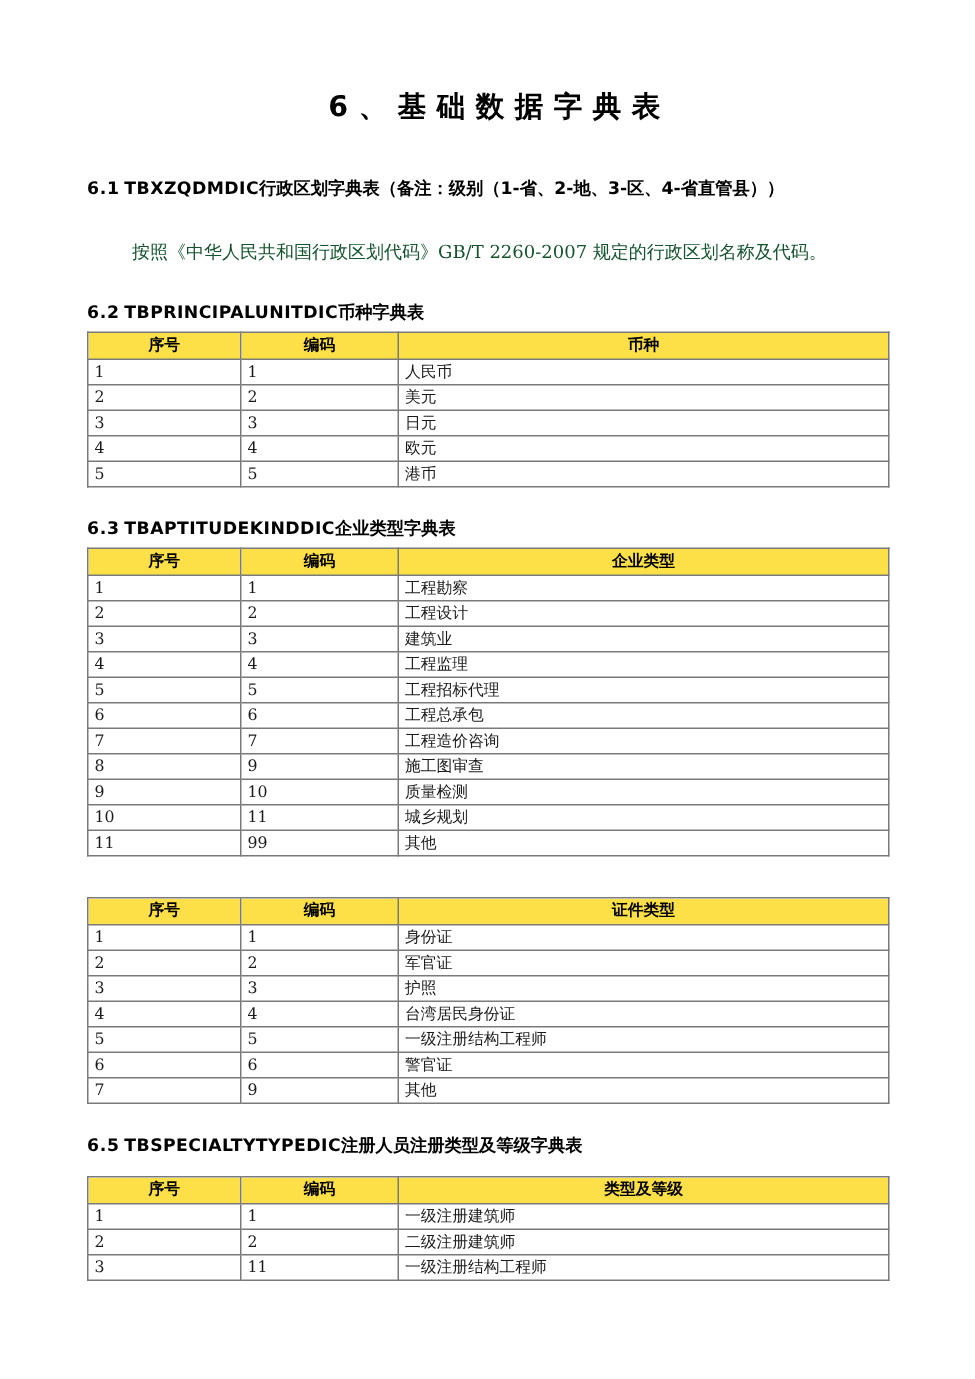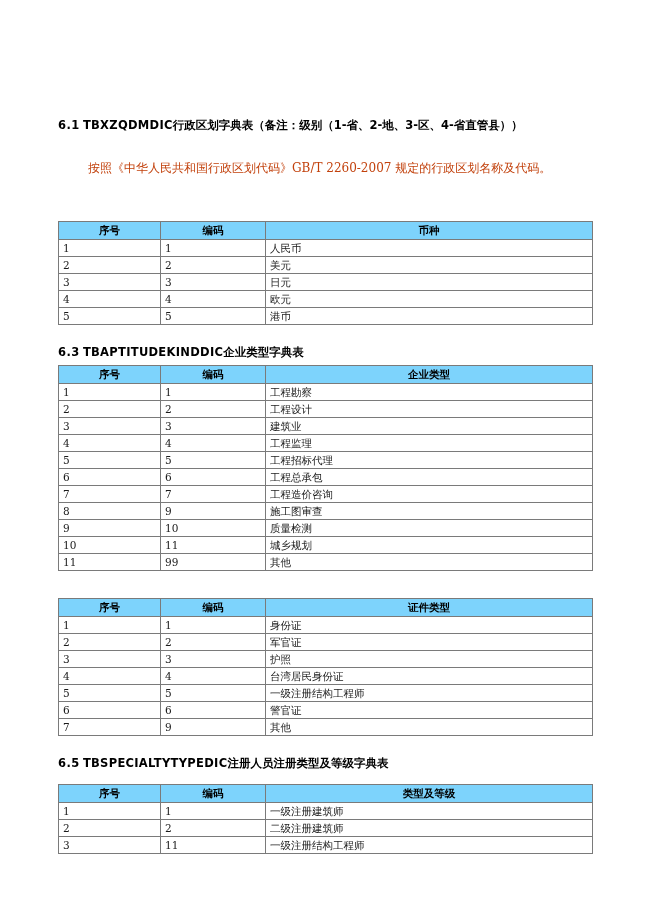--- a/index.html
+++ b/index.html
@@ -57,21 +57,21 @@
     padding-left: 3px;
     padding-right: 0;
   }
 
   
   .body-para {
     position: absolute;
     left: 88px;
     font-family: "DejaVu Serif", "Liberation Serif", serif;
     font-size: 12px;
-    color: #c2410c;
+    color: #14532d;
     white-space: nowrap;
     letter-spacing: 0px;
   }
 
   
   table.dict-table {
     position: absolute;
     border-collapse: collapse;
     width: 534px;
     left: 58px;
@@ -83,21 +83,21 @@
     border: 1px solid #7a7a7a;
     height: 16px;
     padding: 0 4px;
     font-size: 10.5px;
     line-height: 16px;
     color: #1a1a1a;
     overflow: hidden;
     white-space: nowrap;
   }
   table.dict-table thead th {
-    background: #7dd3fc;
+    background: #fde047;
     text-align: center;
     font-family: "DejaVu Sans", "Liberation Sans", sans-serif;
     font-weight: bold;
     font-size: 10.5px;
     color: #000;
     height: 17px;
     line-height: 17px;
   }
   table.dict-table tbody td {
     text-align: left;
@@ -121,26 +121,30 @@
     font-family: "DejaVu Serif", "Liberation Serif", serif;
     font-size: 10.5px;
     color: #222;
   }
 </style>
 </head>
 <body>
 
 <div class="page">
 
+  <h1 class="doc-title">6、基础数据字典表</h1>
 
   <div class="section-heading" style="top:118px;">
     <span class="num">6.1</span><span class="code">TBXZQDMDIC</span><span>行政区划字典表（备注：级别（1-省、2-地、3-区、4-省直管县））</span>
   </div>
   <div class="body-para" style="top:160px;">按照《中华人民共和国行政区划代码》GB/T 2260-2007 规定的行政区划名称及代码。</div>
 
+  <div class="section-heading" style="top:201px;">
+    <span class="num">6.2</span><span class="code">TBPRINCIPALUNITDIC</span><span>币种字典表</span>
+  </div>
   <table class="dict-table" style="top:221px;">
     <colgroup>
         <col class="c-seq">
         <col class="c-code">
         <col class="c-name">
       </colgroup>
     <thead>
       <tr>
         <th>序号</th>
         <th>编码</th>

